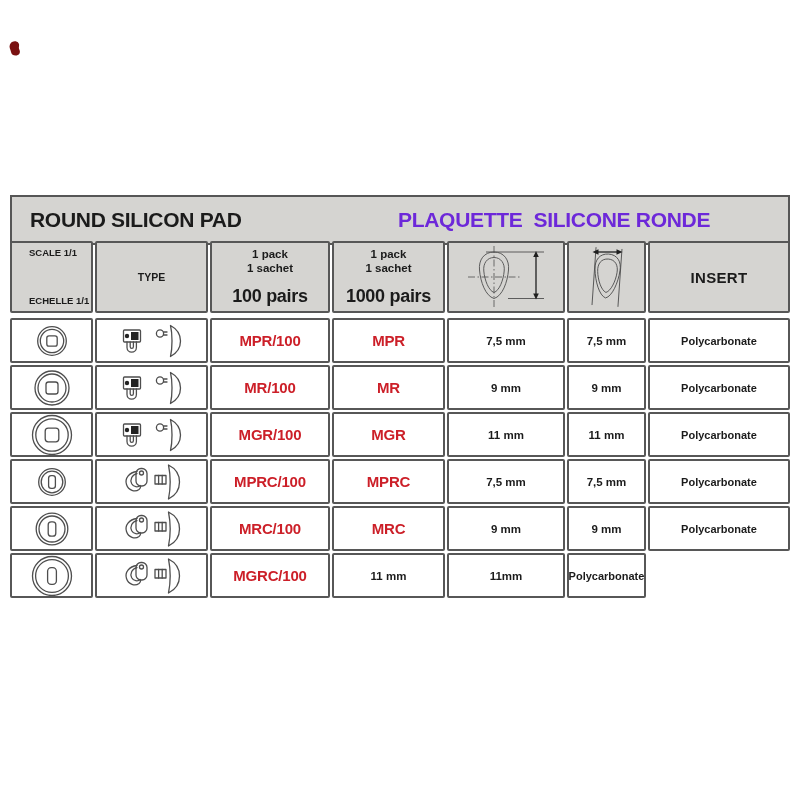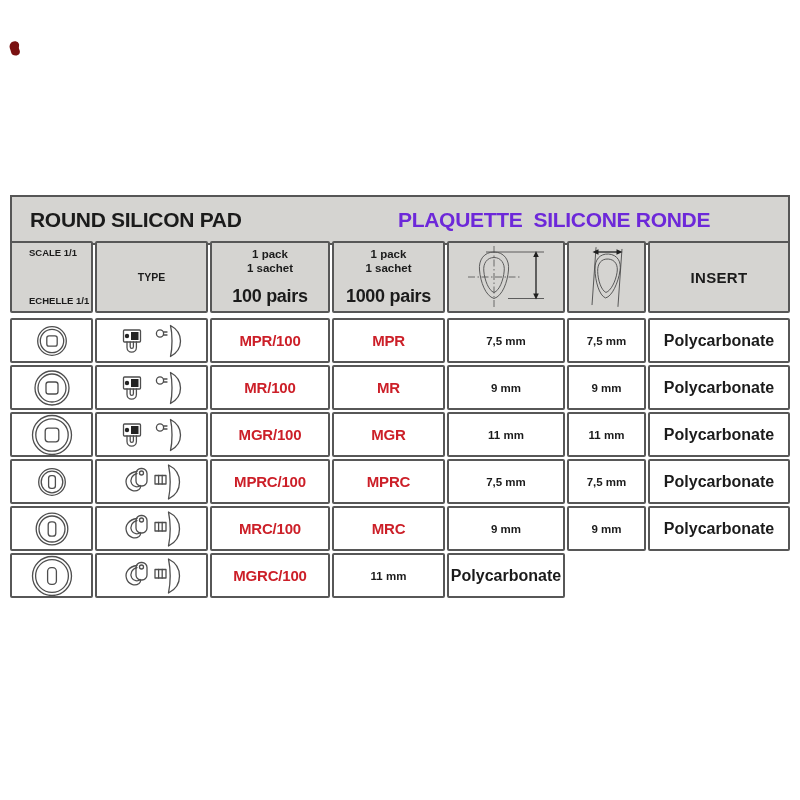--- a/index.html
+++ b/index.html
@@ -42,21 +42,21 @@
   .scale-cell{flex-direction:column;align-items:flex-start;justify-content:center;padding-left:17px;gap:36px;}
   .scale-cell div{font-size:9.5px;font-weight:bold;line-height:1.3;}
   .type-head{font-size:10.5px;font-weight:bold;}
   .pack-cell{flex-direction:column;justify-content:center;}
   .pack-small{font-size:11.5px;font-weight:bold;line-height:1.25;}
   .pack-big{font-size:18px;font-weight:bold;line-height:1.2;margin-top:10px;letter-spacing:-0.3px;}
   .insert-head{font-size:15px;font-weight:bold;letter-spacing:0.3px;}
 
   .code{color:#cc1f28;font-size:15px;font-weight:bold;letter-spacing:-0.2px;}
   .mm{font-size:11.5px;font-weight:bold;}
-  .insert-val{font-size:16px;font-weight:bold;}
+  .insert-val{font-size:11px;font-weight:bold;}
 
   .ln{fill:none;stroke:#4e4e4e;stroke-width:1.3;stroke-linecap:round;stroke-linejoin:round;}
   .thin{fill:none;stroke:#4e4e4e;stroke-width:0.9;}
   .dash{fill:none;stroke:#4e4e4e;stroke-width:0.8;stroke-dasharray:7 2.5 1.5 2.5;}
   .arrowline{fill:none;stroke:#1f1f1f;stroke-width:1.3;}
   .arrowhead{fill:#1f1f1f;stroke:none;}
 </style>
 </head>
 <body>
 
@@ -316,18 +316,21 @@
         <path class="ln" d="M43.6,13.5 v8.5 M47.2,13.5 v8.5"></path>
         <path class="ln" d="M53.5,3 C55.5,13 55.5,27 53.5,37 C60.5,33.5 64.5,27 64.5,20 C64.5,13 60.5,6.5 53.5,3 Z" fill="#fff"></path>
       </svg>
     </div>
     <div class="cell dcell code">
         <span>MGRC/100</span>
       </div>
     <div class="cell dcell mm">
         <span>11 mm</span>
       </div>
+    <div class="cell dcell mm">
+        <span>11mm</span>
+      </div>
     <div class="cell dcell insert-val">
         <span>Polycarbonate</span>
       </div>
 
   </div>
 </div>
 
 </body></html>

